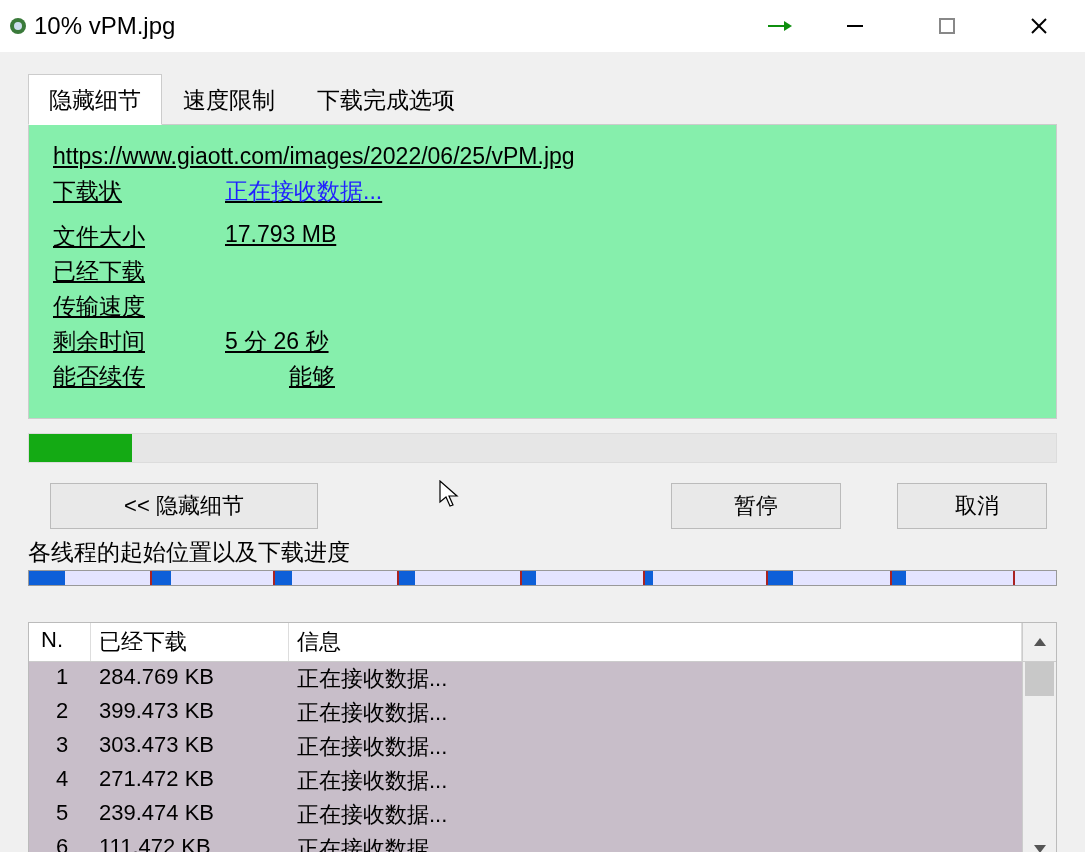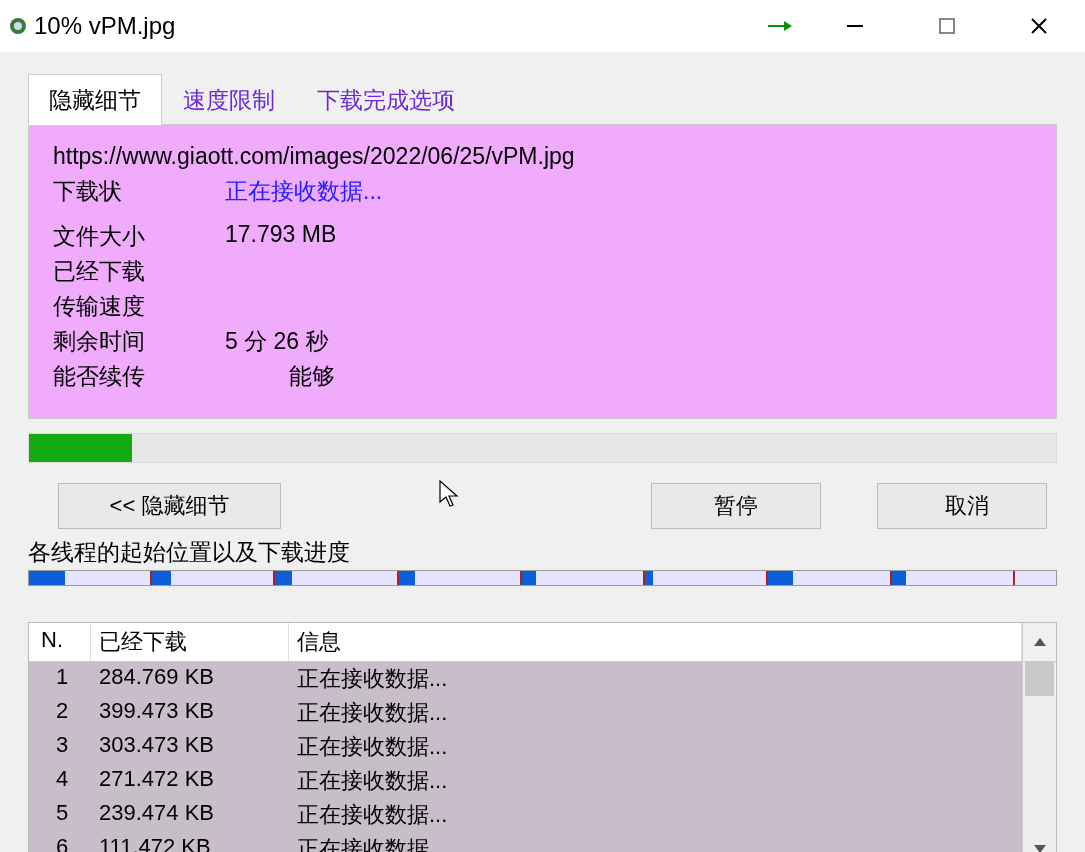--- a/index.html
+++ b/index.html
@@ -49,37 +49,38 @@
       padding: 0 28px 18px 28px;
       height: 800px;
     }
     .tabs {
       display: flex;
       padding-top: 22px;
     }
     .tab {
       padding: 10px 20px 8px 20px;
       font-size: 23px;
-      color: #6d28d9;
+      color: #000000;
       border: 1px solid transparent;
       border-bottom: none;
       cursor: pointer;
     }
     .tab.active {
       background: #fff;
       border: 1px solid #ccc;
       border-bottom: 1px solid #fff;
       color: #000;
       position: relative; z-index: 2;
     }
     .panel {
-      background: #f0abfc;
+      background: #86efac;
       border: 1px solid #ccc;
       margin-top: -1px;
       padding: 18px 24px 22px 24px;
+      text-decoration: underline;
     }
     .url {
       font-size: 23px;
       margin-bottom: 6px;
     }
     .status-row, .info-row {
       display: flex;
       font-size: 23px;
       margin: 4px 0;
     }
@@ -112,23 +113,23 @@
       background: #e9e9e9;
       border: 1px solid #bbb;
       height: 46px;
       font-size: 22px;
       display: flex;
       align-items: center;
       justify-content: center;
       cursor: pointer;
       padding: 0 14px;
     }
-    .btn-hide { width: 223px; margin-left: 30px; }
+    .btn-hide { width: 268px; margin-left: 22px; }
     .btn-pause { width: 170px; margin-left: auto; }
-    .btn-cancel { width: 170px; margin-left: 56px; margin-right: 10px; padding-left: 24px; }
+    .btn-cancel { width: 150px; margin-left: 56px; margin-right: 10px; padding-left: 24px; }
     .threads-title {
       text-align: left;
       font-size: 23px;
       margin-top: 6px;
     }
     .segment-bar {
       height: 16px;
       border: 1px solid #999;
       background: #e4e4ff;
       display: flex;

